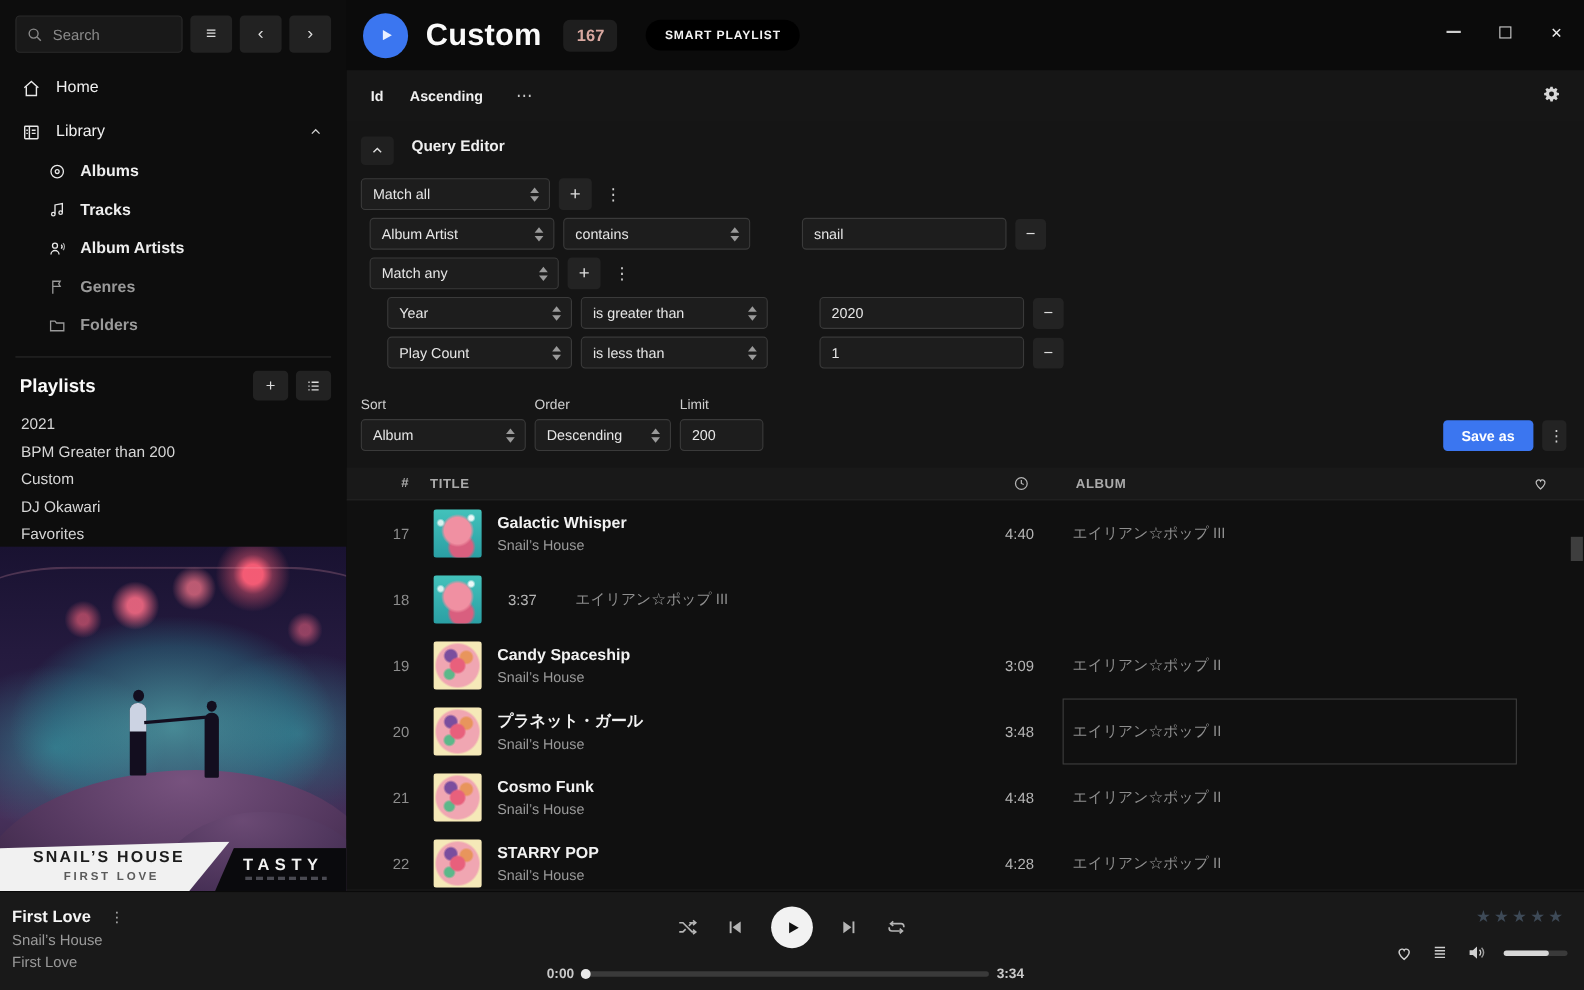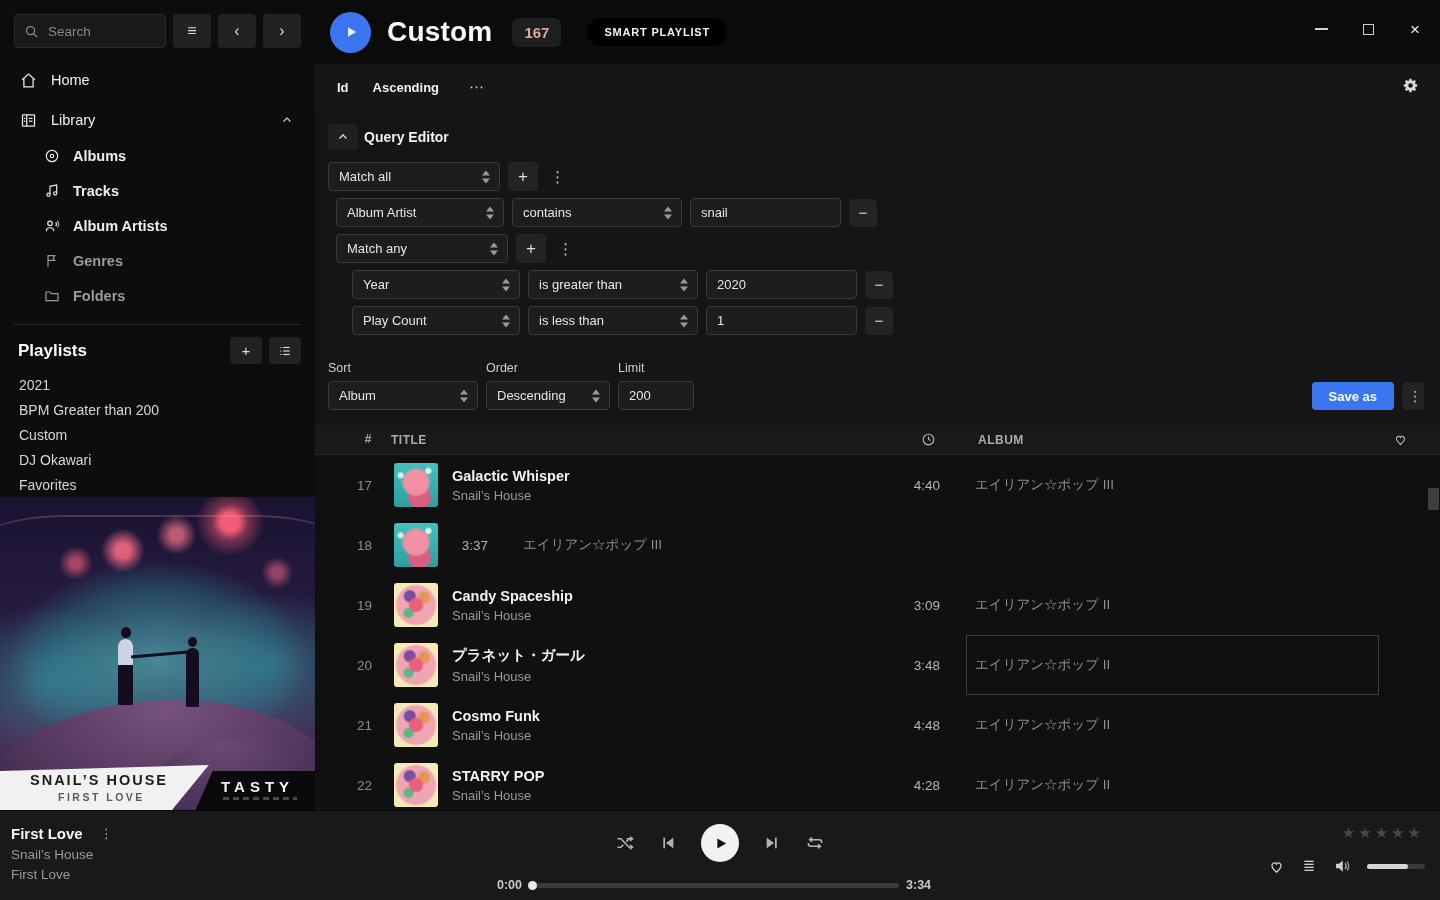--- a/index.html
+++ b/index.html
@@ -85,35 +85,35 @@
   .max-box{width:11px;height:11px;border:1.6px solid #cfcfcf;}
   .min-line{width:13px;height:0;border-top:2px solid #cfcfcf;display:block;}
   .close-x{font-size:17px;line-height:1;color:#eee;font-family:inherit;}
 
   .toolbar{height:46px;background:#161616;display:flex;align-items:center;padding:0 22px;gap:24px;position:relative;}
   .tb-sort{font-size:13px;font-weight:700;color:#f0f0f0;cursor:pointer;}
   .tb-dots{font-size:15px;color:#c9c9c9;letter-spacing:1px;cursor:pointer;background:none;border:0;font-family:inherit;}
   .tb-gear{position:absolute;right:21px;color:#d8d8d8;cursor:pointer;background:none;border:0;padding:0;}
 
   .qe{padding:14px 0 0 13px;}
-  .qe-head{display:flex;align-items:center;gap:6px;margin-bottom:12px;}
+  .qe-head{display:flex;align-items:flex-start;gap:16px;margin-bottom:12px;}
   .collapse-btn{width:30px;height:26px;background:#202020;border:0;border-radius:4px;color:#ddd;cursor:pointer;
                 display:flex;align-items:center;justify-content:center;}
   .qe-title{font-size:14px;font-weight:700;color:#f0f0f0;}
   .qrow{display:flex;align-items:center;gap:8px;margin-bottom:7px;}
   .ind1{margin-left:8px;}
   .ind2{margin-left:24px;}
   .sel,.inp{height:29px;background:#1d1d1d;border:1px solid #3a3a3a;border-radius:4px;color:#e6e6e6;
             font-size:13px;display:flex;align-items:center;padding:0 10px;position:relative;cursor:pointer;}
   .sel{padding-right:26px;}
   .arrows{position:absolute;right:9px;top:50%;transform:translateY(-50%);width:8px;height:13px;}
   .arrows::before,.arrows::after{content:"";position:absolute;left:0;border-left:4px solid transparent;border-right:4px solid transparent;}
   .arrows::before{top:0;border-bottom:5px solid #9a9a9a;}
   .arrows::after{bottom:0;border-top:5px solid #9a9a9a;}
-  .w-group{width:172px;} .w-field{width:168px;} .w-op{width:170px;} .w-val{width:151px;}
+  .w-group{width:172px;} .w-field{width:168px;} .w-op{width:170px;} .w-val{width:186px;margin-left:39px;}
   .sq30{width:30px;height:29px;background:#232323;border:0;border-radius:4px;color:#ddd;font-size:17px;cursor:pointer;
         display:flex;align-items:center;justify-content:center;flex:none;font-family:inherit;}
   .kebab{background:none;border:0;color:#cfcfcf;font-size:15px;cursor:pointer;padding:0 4px;font-family:inherit;}
   .minus-btn{width:28px;height:28px;background:#232323;border:0;border-radius:4px;color:#ddd;font-size:15px;
              cursor:pointer;display:flex;align-items:center;justify-content:center;flex:none;font-family:inherit;}
 
   .sort-row{margin-top:26px;padding-left:13px;display:flex;gap:8px;position:relative;}
   .sr-group{display:flex;flex-direction:column;gap:6px;}
   .sr-label{font-size:12.5px;color:#cfcfcf;}
   .w-sort{width:150px;} .w-order{width:124px;} .w-limit{width:76px;}

